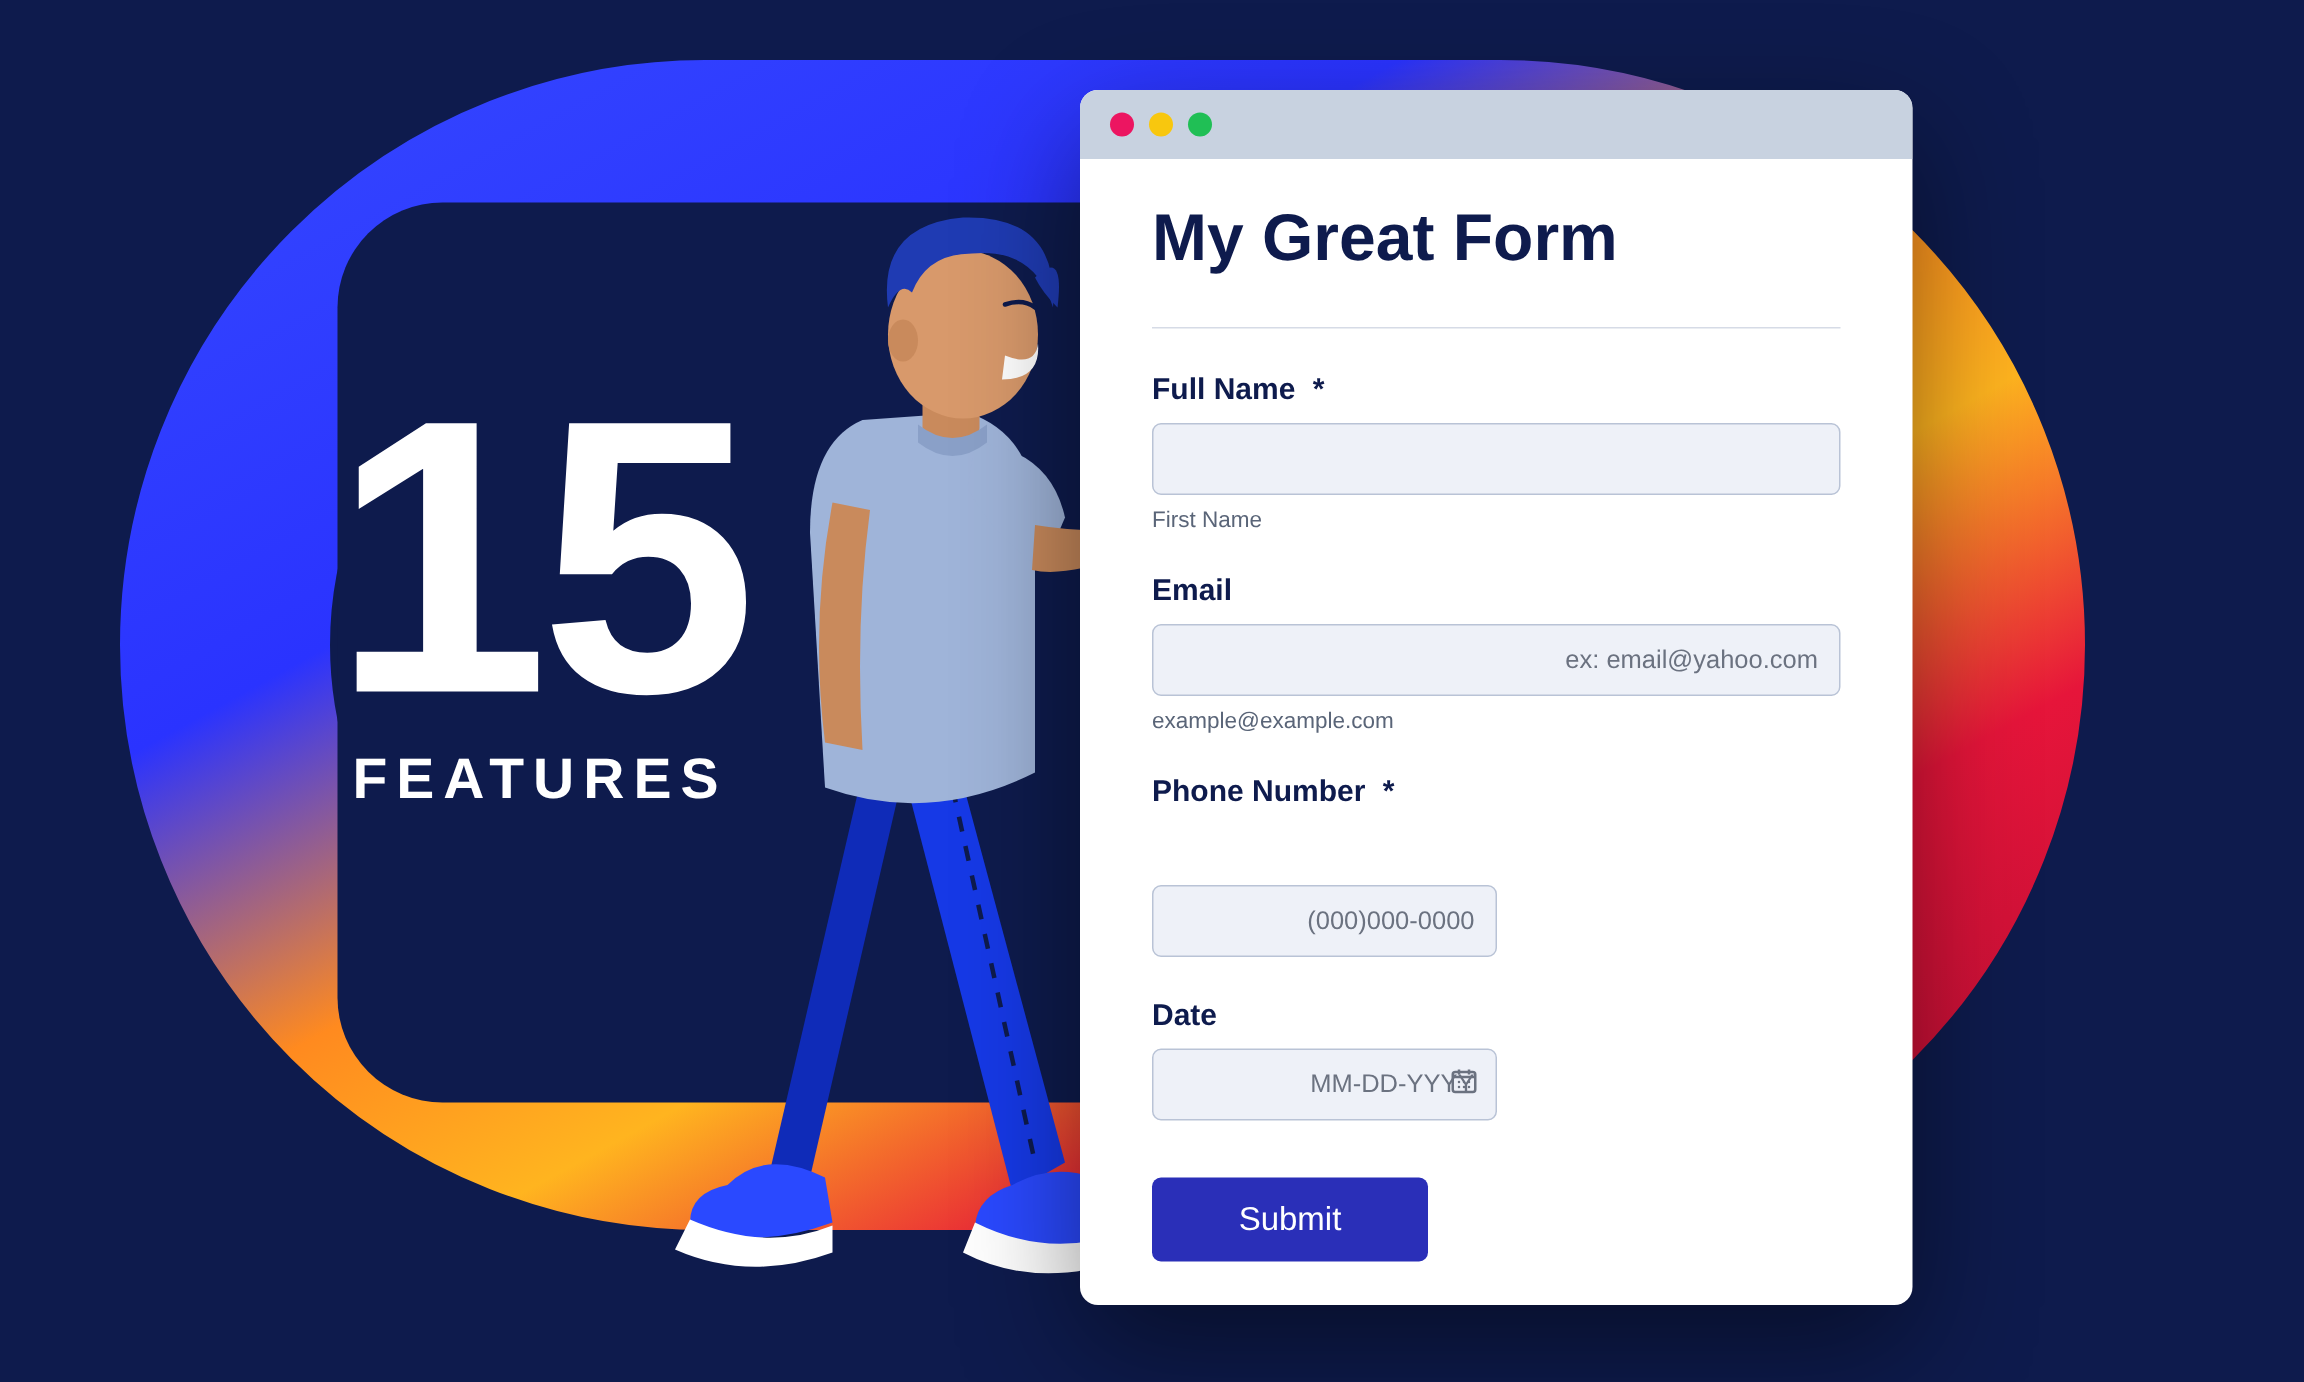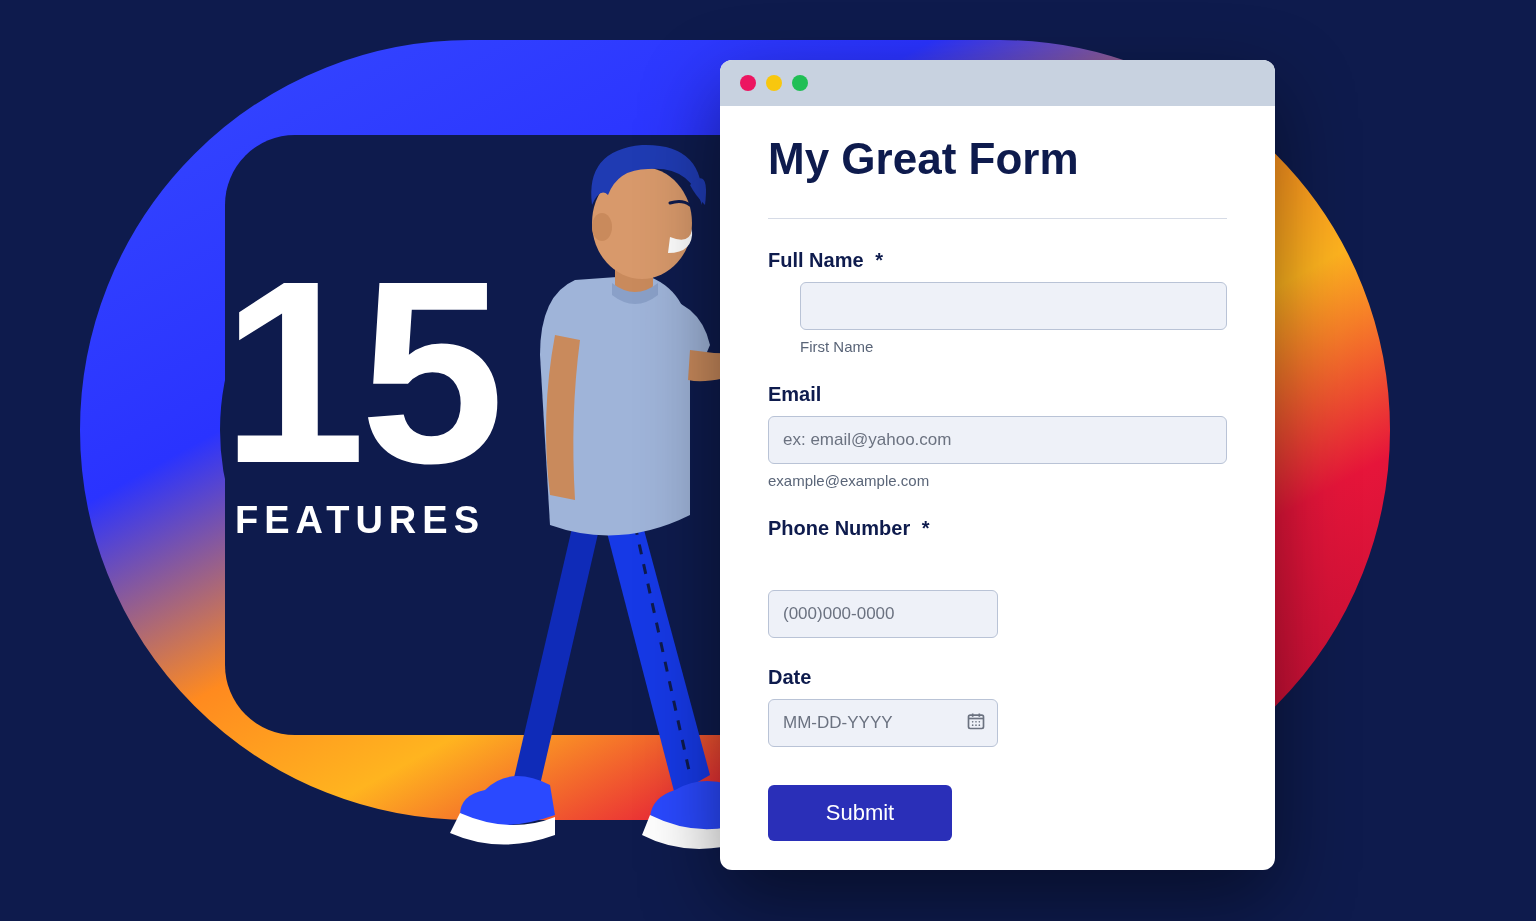--- a/index.html
+++ b/index.html
@@ -95,32 +95,33 @@
   }
 
   .field-label {
     font-size: 20px;
     font-weight: 700;
     color: #0e1b4d;
     margin-bottom: 10px;
   }
   .field-label .req { margin-left: 6px; font-weight: 700; }
 
-  .row2 { display: flex; gap: 30px; margin-left: 32px; }
+  .row2 { display: flex; gap: 30px; }
   .col { flex: 1; }
 
   .text-input {
     width: 100%;
     height: 48px;
     background: #eef1f8;
     border: 1px solid #b9c3d6;
     border-radius: 6px;
     font-size: 17px;
     color: #0e1b4d;
     padding: 0 14px;
+    text-align: right;
   }
   .text-input::placeholder { color: #6b7280; }
 
   .sublabel {
     font-size: 15px;
     color: #5a6578;
     margin-top: 8px;
   }
 
   .field-block { margin-bottom: 28px; }

